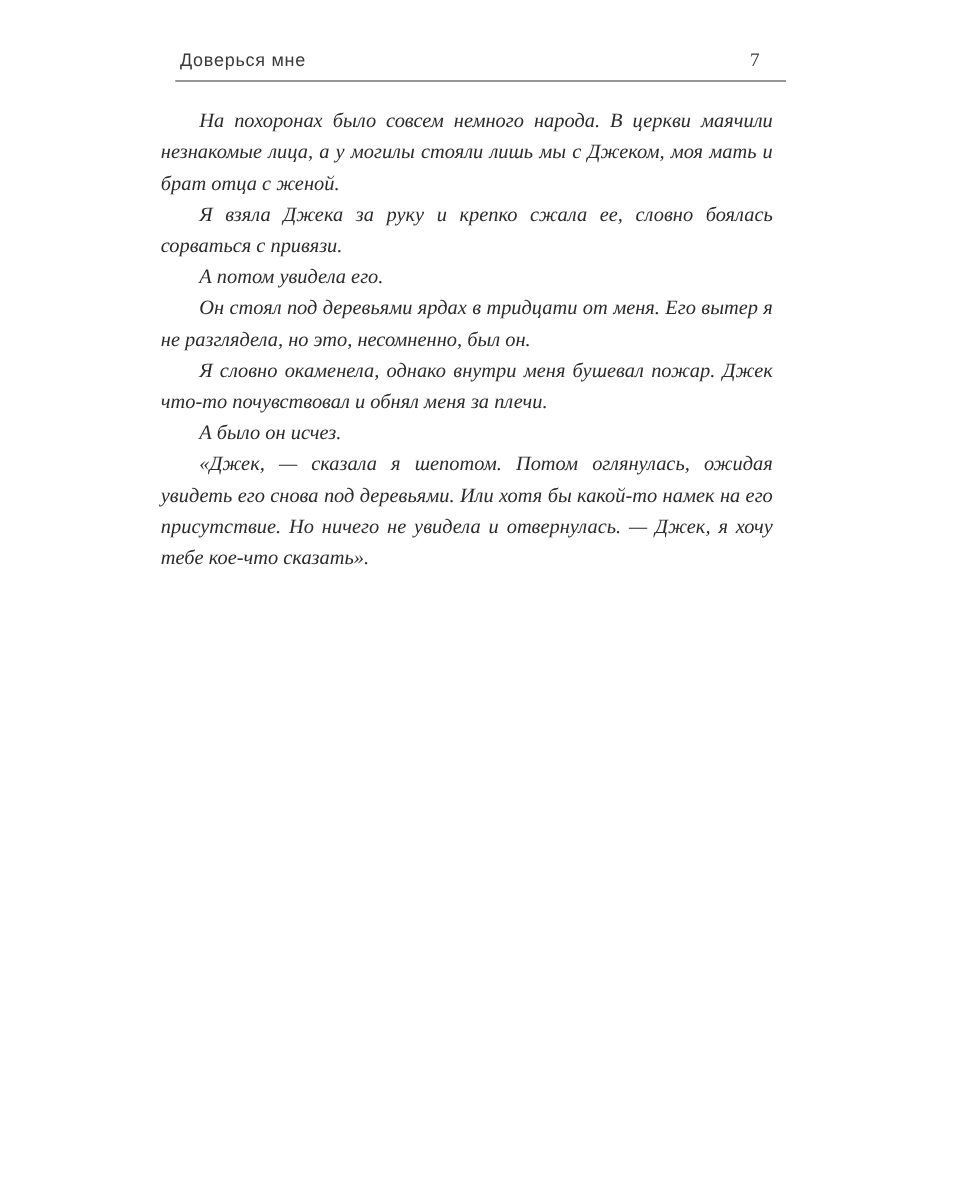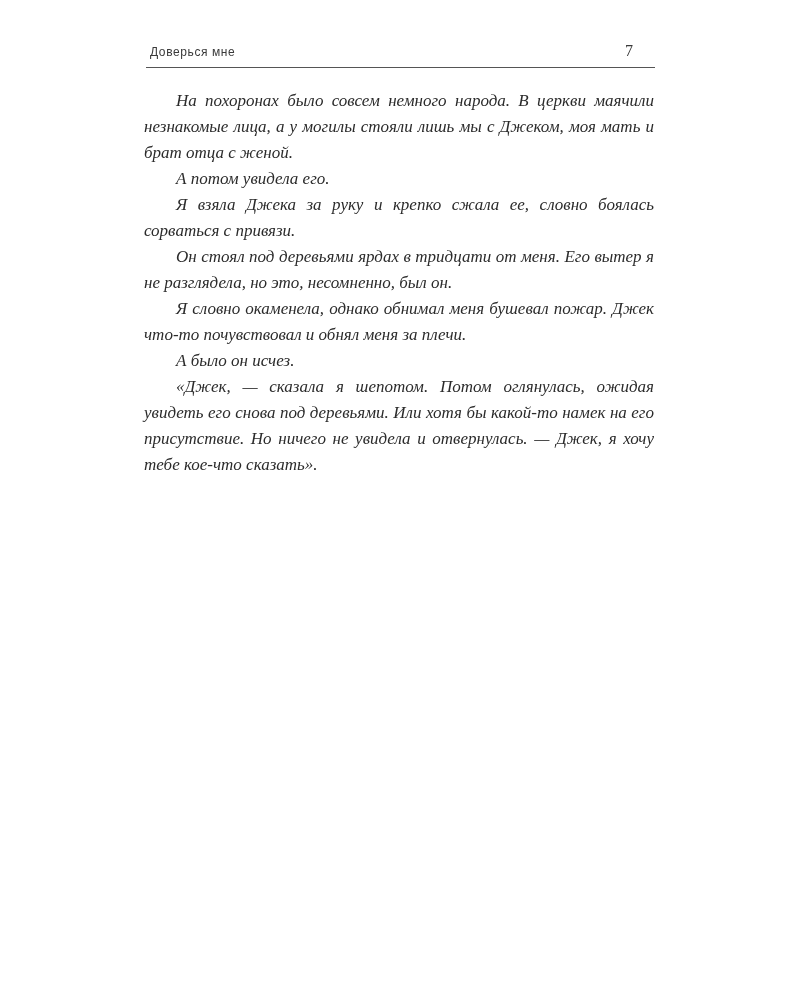--- a/index.html
+++ b/index.html
@@ -27,41 +27,41 @@
     left: 146px;
     right: 145px;
   }
   .head-row {
     display: flex;
     justify-content: space-between;
     align-items: baseline;
   }
   .head-title {
     font-family: "Liberation Sans", "DejaVu Sans", sans-serif;
-    font-size: 12px;
+    font-size: 15px;
     letter-spacing: 0.6px;
     color: #3a3a3a;
     padding-left: 4px;
   }
   .folio {
     font-family: "Liberation Serif", "DejaVu Serif", serif;
     font-size: 16px;
     color: #3a3a3a;
     padding-right: 22px;
   }
   .head-rule {
     margin-top: 7px;
     border-top: 1px solid #555555;
     height: 0;
   }
   
   .body-text {
     position: absolute;
     top: 88px;
-    left: 144px;
+    left: 134px;
     width: 510px;
     font-style: italic;
     font-size: 17px;
     line-height: 26px;
     text-align: justify;
   }
   .body-text p {
     margin: 0;
     padding: 0;
     text-indent: 32px;
@@ -75,21 +75,21 @@
   <header class="running-head">
     <div class="head-row">
       <span class="head-title">Доверься мне</span>
       <span class="folio">7</span>
     </div>
     <div class="head-rule"></div>
   </header>
 
   <main class="body-text">
     <p>На похоронах было совсем немного народа. В церкви маячили незнакомые лица, а у могилы стояли лишь мы с Джеком, моя мать и брат отца с женой.</p>
+    <p>Я взяла Джека за руку и крепко сжала ее, словно боялась сорваться с привязи.</p>
     <p>А потом увидела его.</p>
-    <p>Я взяла Джека за руку и крепко сжала ее, словно боялась сорваться с привязи.</p>
     <p>Он стоял под деревьями ярдах в тридцати от меня. Его вытер я не разглядела, но это, несомненно, был он.</p>
-    <p>Я словно окаменела, однако обнимал меня бушевал пожар. Джек что-то почувствовал и обнял меня за плечи.</p>
+    <p>Я словно окаменела, однако внутри меня бушевал пожар. Джек что-то почувствовал и обнял меня за плечи.</p>
     <p>А было он исчез.</p>
     <p>«Джек, — сказала я шепотом. Потом оглянулась, ожидая увидеть его снова под деревьями. Или хотя бы какой-то намек на его присутствие. Но ничего не увидела и отвернулась. — Джек, я хочу тебе кое-что сказать».</p>
   </main>
 
 </div>
 
 </body></html>

